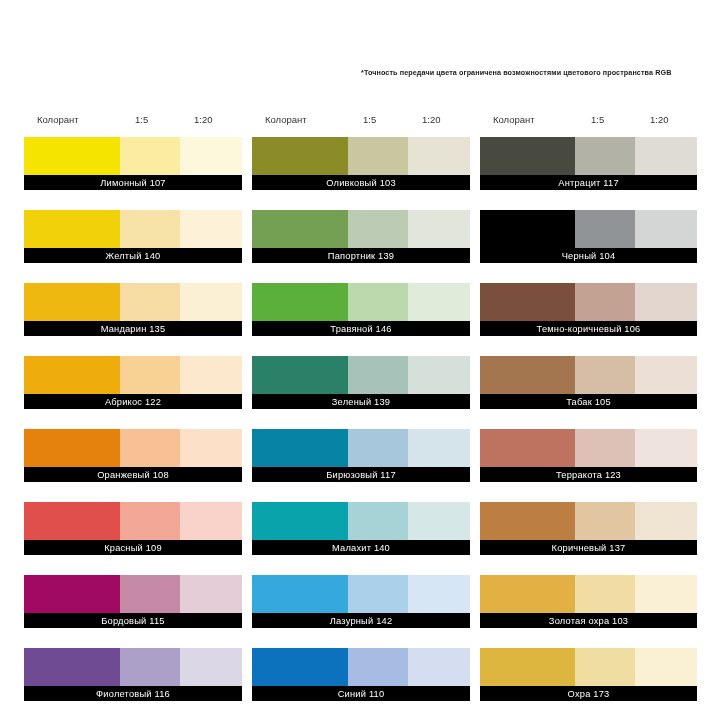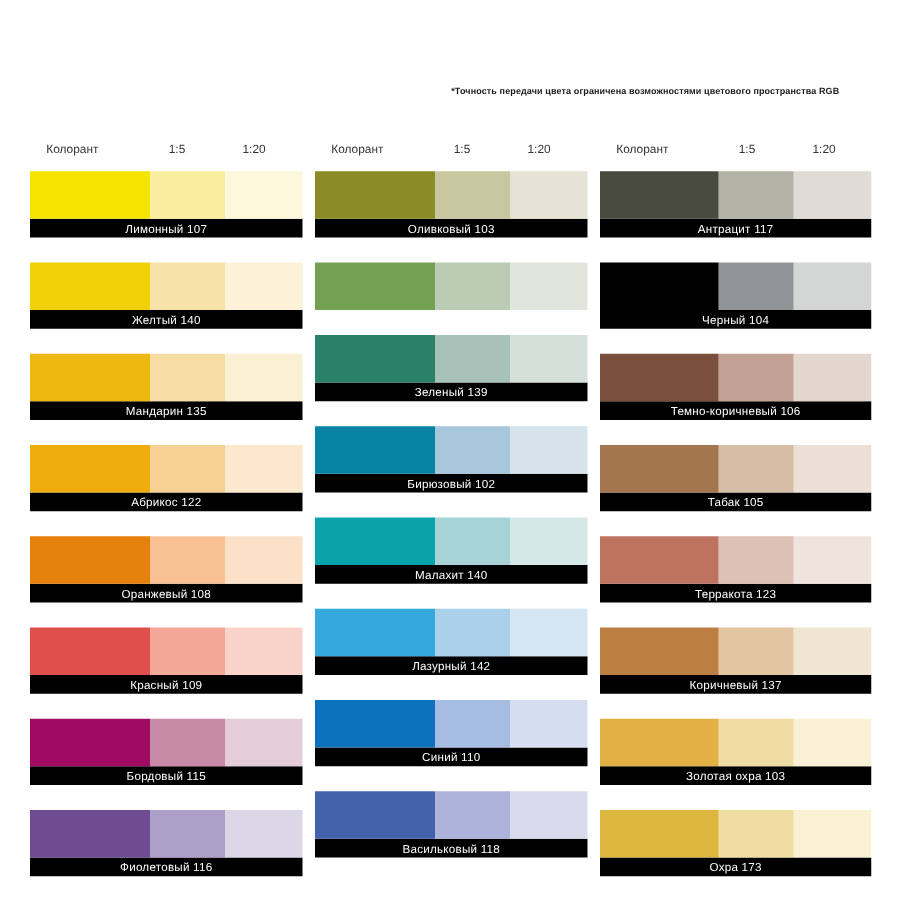--- a/index.html
+++ b/index.html
@@ -193,36 +193,45 @@
               <div class="cell d20" style="background: rgb(230, 227, 213);"></div>
             </div>
             <div class="label">Оливковый 103</div>
           </div>
           <div class="row">
             <div class="bar">
               <div class="cell full" style="background: rgb(116, 160, 84);"></div>
               <div class="cell d5" style="background: rgb(188, 204, 180);"></div>
               <div class="cell d20" style="background: rgb(225, 229, 220);"></div>
             </div>
+            <div class="label">Папортник 139</div>
+          </div>
+          <div class="row">
+            <div class="bar">
+              <div class="cell full" style="background: rgb(91, 176, 60);"></div>
+              <div class="cell d5" style="background: rgb(188, 217, 174);"></div>
+              <div class="cell d20" style="background: rgb(224, 236, 218);"></div>
+            </div>
+            <div class="label">Травяной 146</div>
           </div>
           <div class="row">
             <div class="bar">
               <div class="cell full" style="background: rgb(43, 129, 104);"></div>
               <div class="cell d5" style="background: rgb(167, 194, 185);"></div>
               <div class="cell d20" style="background: rgb(214, 224, 218);"></div>
             </div>
             <div class="label">Зеленый 139</div>
           </div>
           <div class="row">
             <div class="bar">
               <div class="cell full" style="background: rgb(7, 131, 165);"></div>
               <div class="cell d5" style="background: rgb(167, 200, 220);"></div>
               <div class="cell d20" style="background: rgb(213, 227, 235);"></div>
             </div>
-            <div class="label">Бирюзовый 102</div>
+            <div class="label">Бирюзовый 117</div>
           </div>
           <div class="row">
             <div class="bar">
               <div class="cell full" style="background: rgb(8, 163, 171);"></div>
               <div class="cell d5" style="background: rgb(167, 211, 214);"></div>
               <div class="cell d20" style="background: rgb(214, 231, 232);"></div>
             </div>
             <div class="label">Малахит 140</div>
           </div>
           <div class="row">

